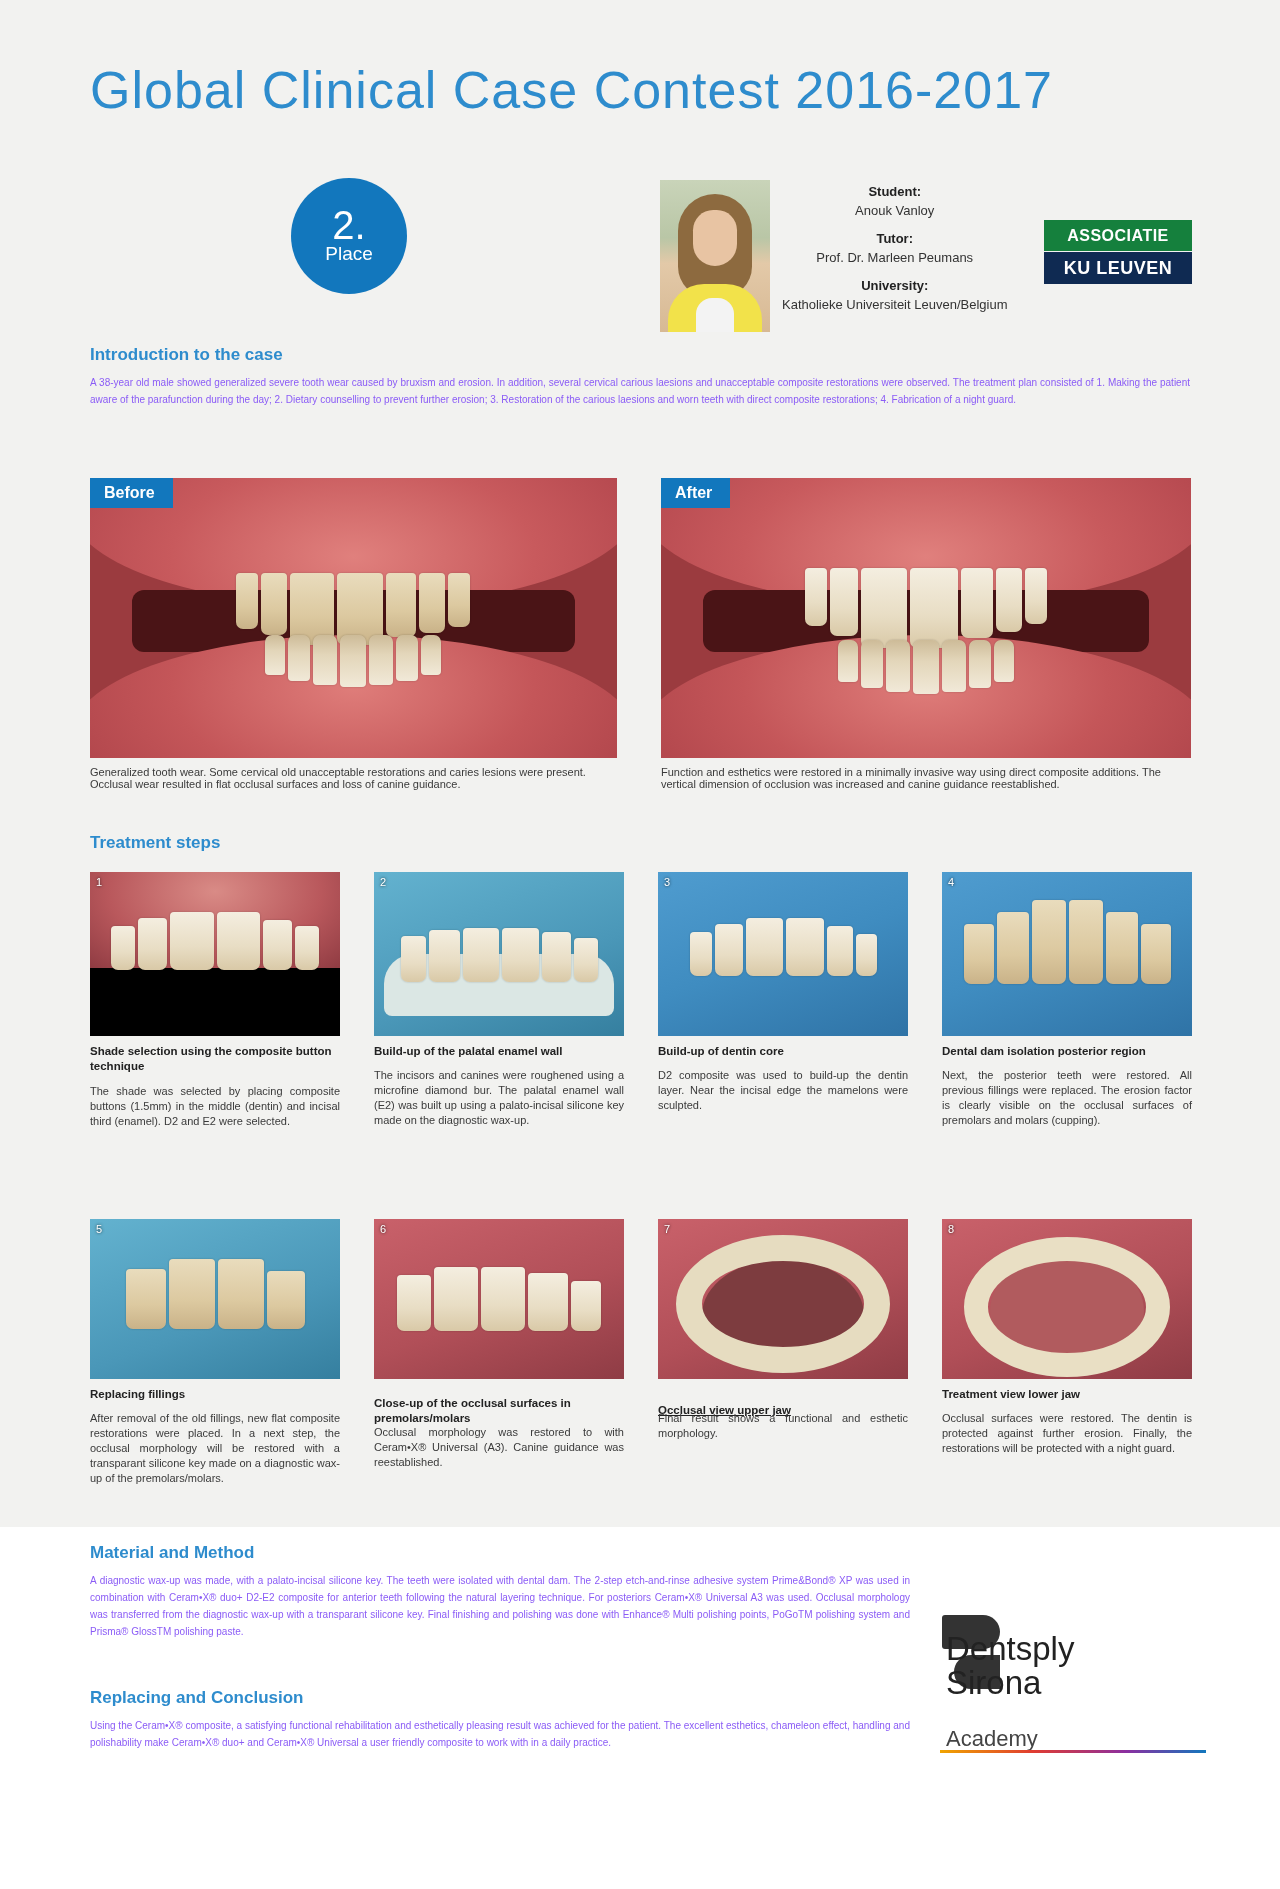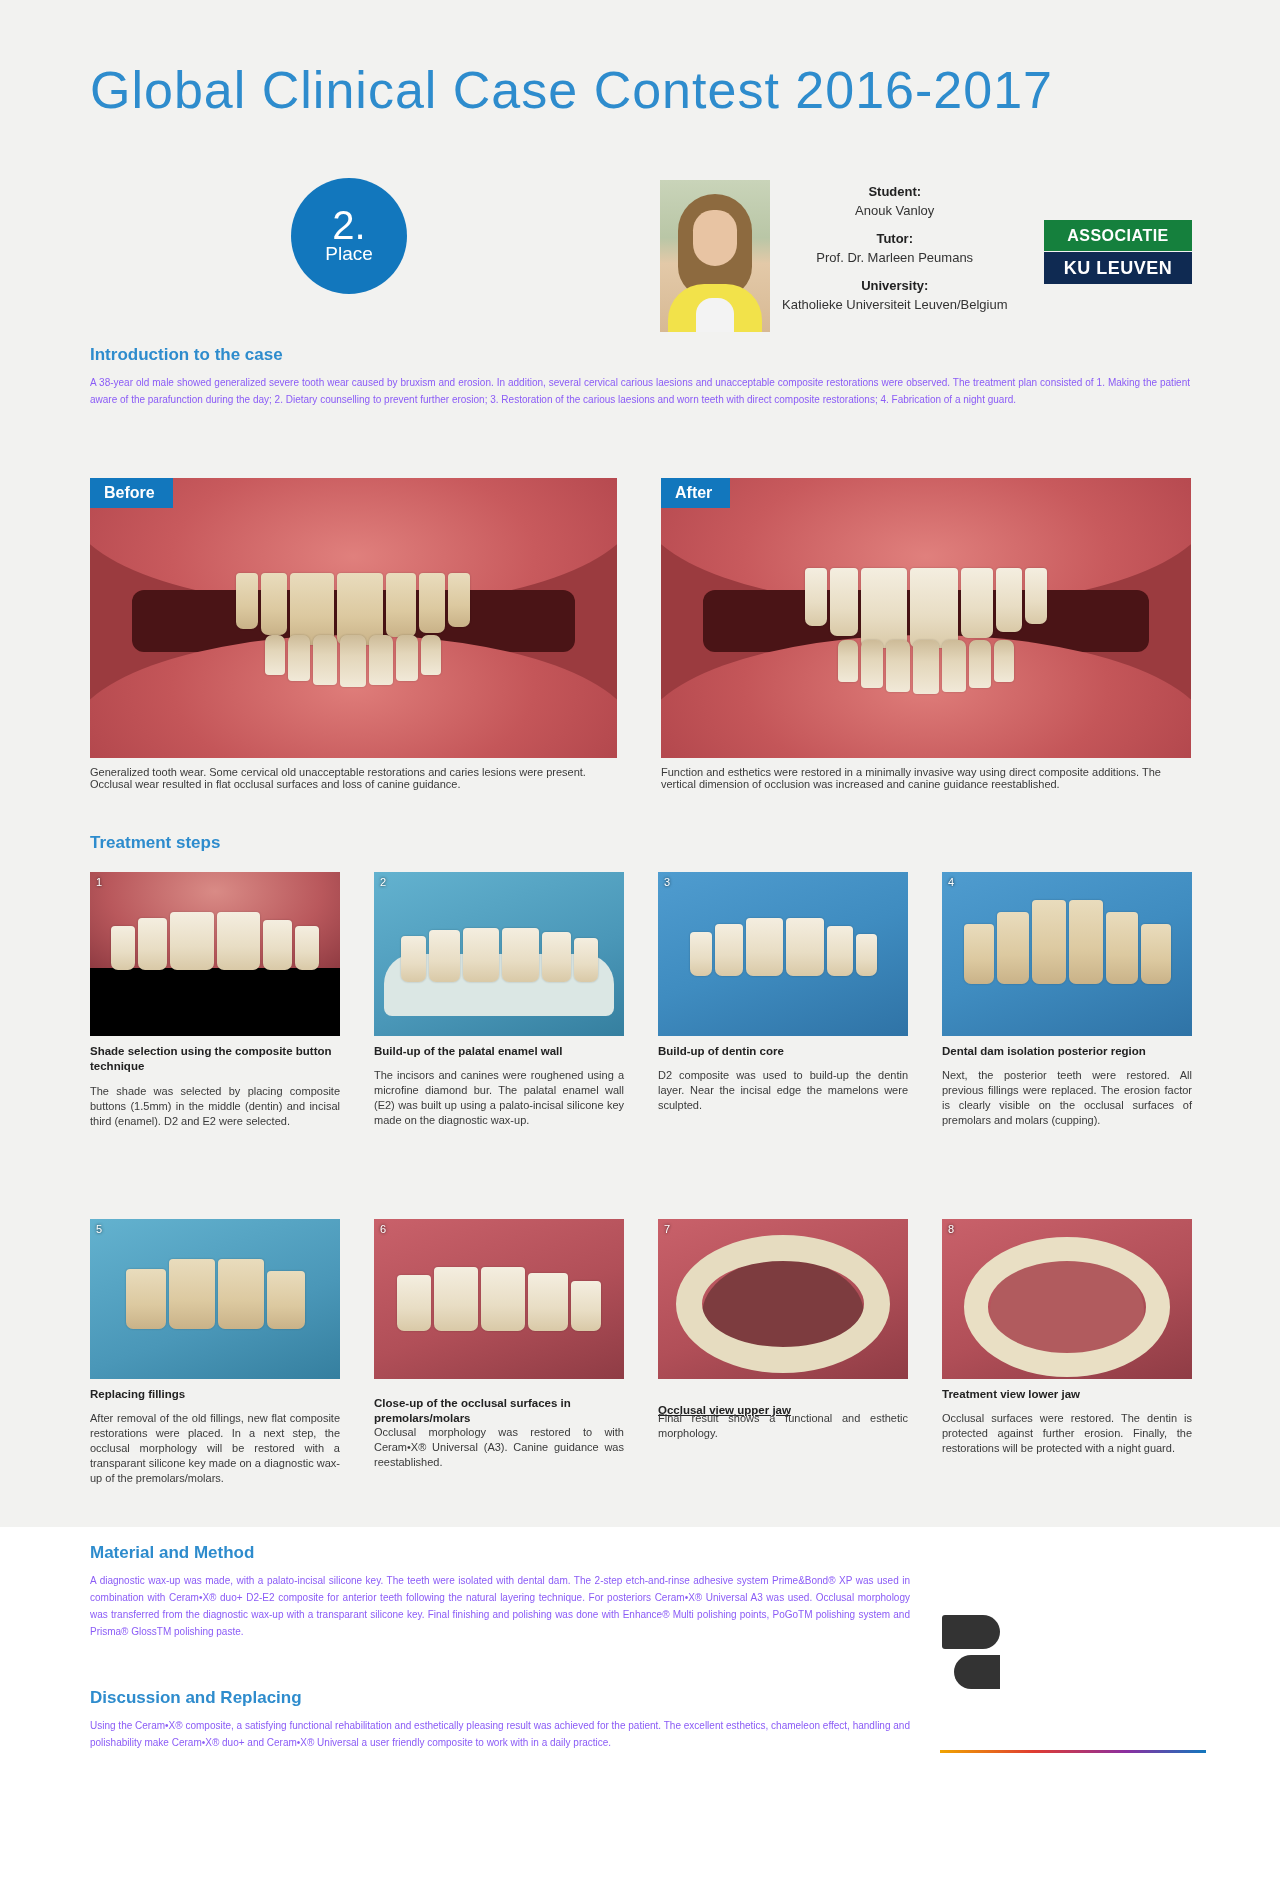--- a/index.html
+++ b/index.html
@@ -379,23 +379,28 @@
     </div>
     <div class="st-title" style="top:168px;width:250px;">Treatment view lower jaw</div>
     <div class="st-text" style="top:192px;width:250px;">Occlusal surfaces were restored. The dentin is protected against further erosion. Finally, the restorations will be protected with  a night guard.</div>
   </div>
 
   <div class="footer"></div>
 
   <div class="sec-head" style="top:1543px;left:90px;">Material and Method</div>
   <div class="body-text" style="top:1572px;left:90px;width:820px;">A diagnostic wax-up was made, with a palato-incisal silicone key. The teeth were isolated with dental dam. The 2-step etch-and-rinse adhesive system Prime&amp;Bond® XP was used in combination with Ceram•X® duo+ D2-E2 composite for anterior teeth following the natural layering technique. For posteriors Ceram•X® Universal A3 was used. Occlusal morphology was transferred from the diagnostic wax-up with a transparant silicone key. Final finishing and polishing was done with Enhance® Multi polishing points, PoGoTM polishing system and Prisma® GlossTM polishing paste.</div>
 
-  <div class="sec-head" style="top:1688px;left:90px;">Discussion and Replacing</div>
+  <div class="sec-head" style="top:1688px;left:90px;">Replacing and Conclusion</div>
   <div class="body-text" style="top:1717px;left:90px;width:820px;">Using the Ceram•X® composite, a satisfying functional rehabilitation and esthetically pleasing result was achieved for the patient. The excellent esthetics, chameleon effect, handling and polishability make Ceram•X® duo+ and Ceram•X® Universal a user friendly composite to work with in a daily practice.</div>
 
   <div class="ds-mark">
     <i class="a"></i>
       <i class="b"></i>
       <i class="c"></i>
   </div>
+  <div class="brand">
+    <div class="name">Dentsply</div>
+    <div class="name">Sirona</div>
+    <div class="acad">Academy</div>
+  </div>
   <div class="brand-rule"></div>
 
 </div>
 
 </body></html>

